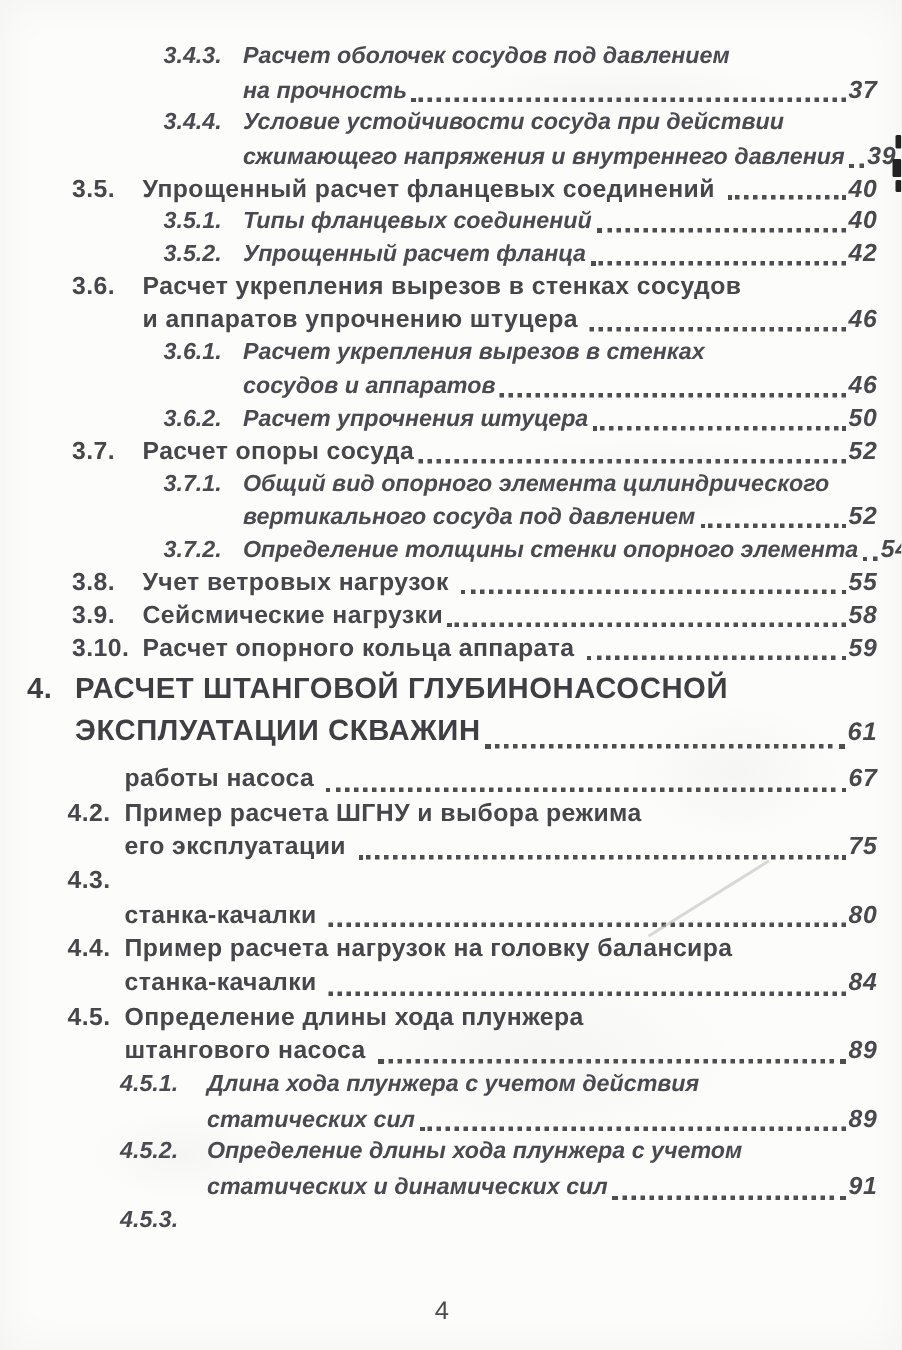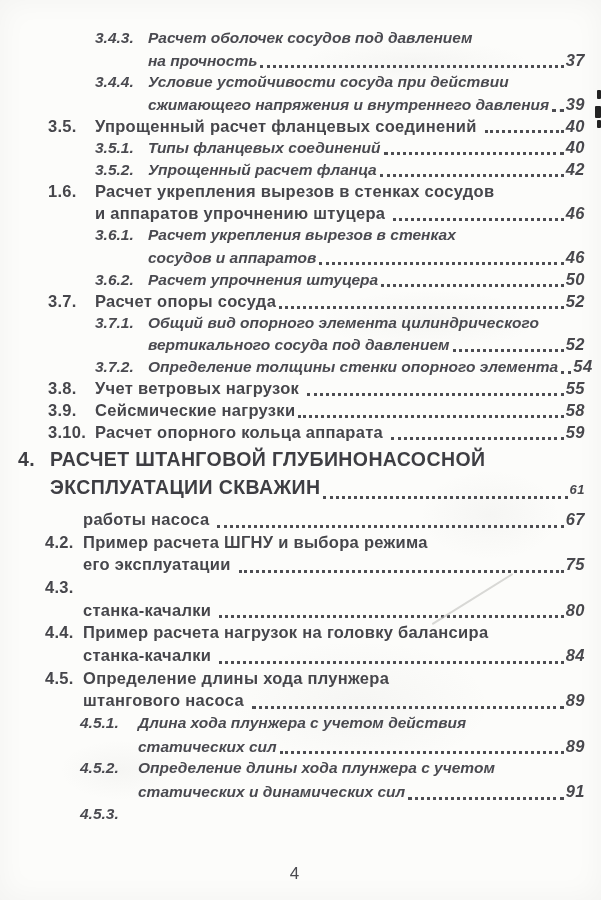--- a/index.html
+++ b/index.html
@@ -40,33 +40,33 @@
     font-weight:bold;
     font-size:16.5px;
     color:#48484d;
     letter-spacing:0.5px;
   }
   
   .g3{height:21.9px;font-size:16.5px;}
   .g3.lvl1{padding-left:48px;font-weight:bold;letter-spacing:0.3px;}
   .g3.lvl1 .num{width:47px;}
   .g3.lvl2{padding-left:95px;font-weight:bold;font-style:italic;font-size:15.5px;color:#4a4a50;}
-  .g3.lvl2 .num{width:53px;}
+  .g3.lvl2 .num{width:53px;margin-left:14px;}
   
   .g4{height:22.7px;font-size:16.5px;}
   .g4.lvl0{
     height:28px;
     padding-left:18px;
     font-weight:bold;
     font-size:19.5px;
     letter-spacing:0.4px;
     color:#3e3e43;
   }
   .g4.lvl0 .num{width:32px;}
-  .g4.lvl0 .pg{font-size:13px;}
+  .g4.lvl0 .pg{font-size:17px;}
   .g4.lvl1{padding-left:45px;font-weight:bold;letter-spacing:0.3px;}
   .g4.lvl1 .num{width:38px;}
   .g4.lvl2{padding-left:80px;font-weight:bold;font-style:italic;font-size:15.5px;color:#4a4a50;}
   .g4.lvl2 .num{width:58px;}
   .ch-first{margin-top:3px;}
   .ch-last{margin-bottom:6px;}
   .footer{
     position:absolute;
     left:0;top:864px;width:601px;
     text-align:center;
@@ -137,21 +137,21 @@
         <span class="leader"></span>
         <span class="pg">40</span>
       </div>
       <div class="row g3 lvl2">
         <span class="num">3.5.2.</span>
         <span class="text">Упрощенный расчет фланца</span>
         <span class="leader"></span>
         <span class="pg">42</span>
       </div>
       <div class="row g3 lvl1">
-        <span class="num">1.6.</span>
+        <span class="num">3.6.</span>
         <span class="text">Расчет укрепления вырезов в стенках сосудов</span>
       </div>
       <div class="row g3 lvl1">
         <span class="num"></span>
         <span class="text">и аппаратов упрочнению штуцера </span>
         <span class="leader"></span>
         <span class="pg">46</span>
       </div>
       <div class="row g3 lvl2">
         <span class="num">3.6.1.</span>

